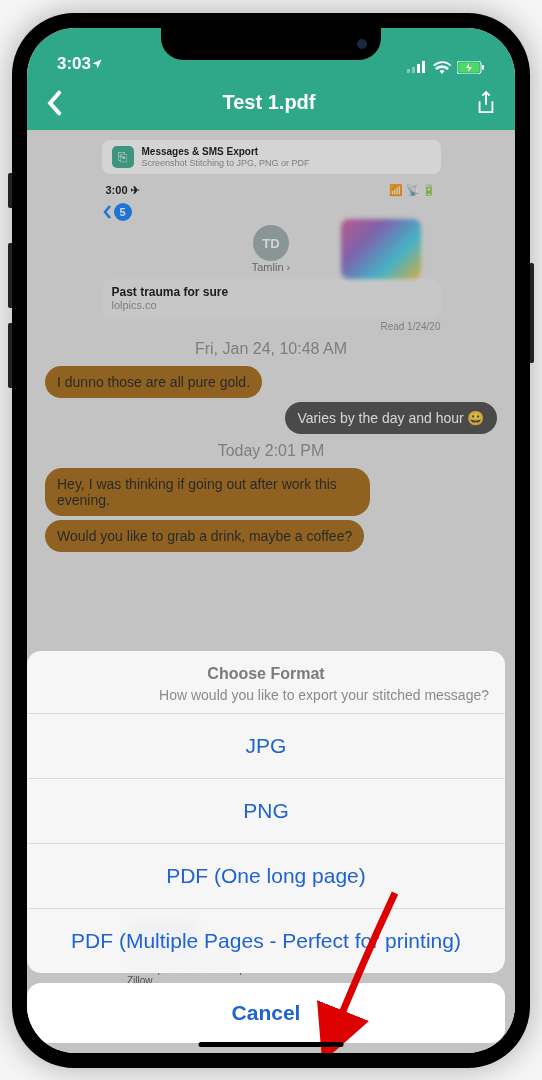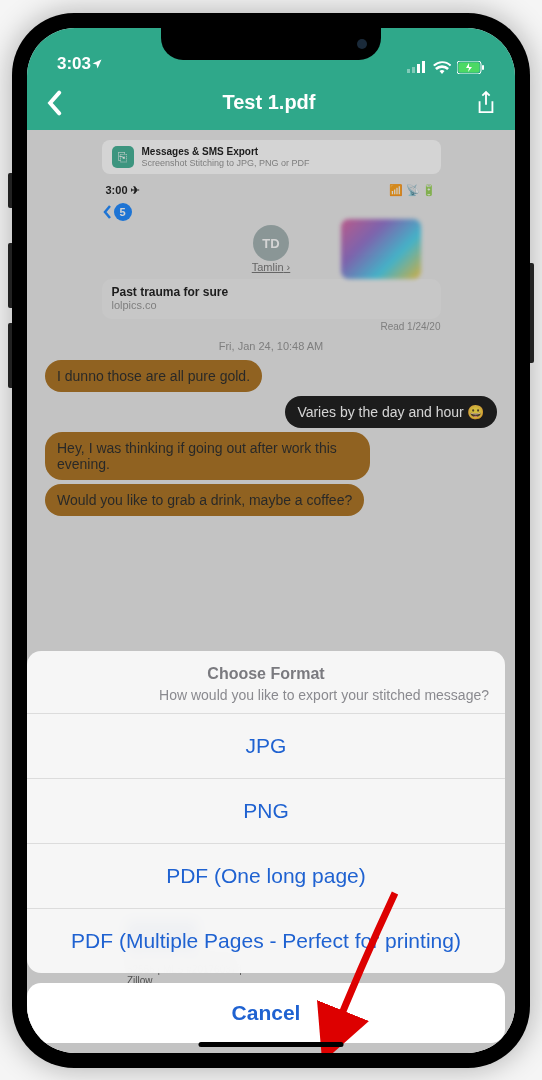--- a/index.html
+++ b/index.html
@@ -80,30 +80,30 @@
     .app-banner {
       background: #fff; border-radius: 8px; padding: 6px 10px; display: flex; gap: 8px; align-items: center;
       width: 75%; margin: 0 auto 8px auto;
     }
     .app-banner .icon { width: 22px; height: 22px; border-radius: 5px; background: #2fa88a; display:flex;align-items:center;justify-content:center;color:#fff;font-size:12px; }
     .app-banner .txt { font-size: 10px; line-height: 1.2; }
     .app-banner .txt .t1 { font-weight: 700; }
     .app-banner .txt .t2 { color: #888; font-size: 9px; }
     .inner-status { width: 75%; margin: 0 auto; display:flex;justify-content:space-between; font-size:11px; font-weight:700; padding: 2px 4px;}
     .inner-back { width: 75%; margin: 4px auto; display:flex; align-items:center; gap:2px; color: #037bff; font-weight:700; font-size:14px;}
-    .contact-head { width:75%; margin:0 auto; text-align:center; font-size:11px; color:#666; position:relative;text-decoration:underline;}
+    .contact-head { width:75%; margin:0 auto; text-align:center; font-size:11px; color:#666; position:relative;}
     .avatar-td { width:36px;height:36px;border-radius:50%;background:#9aa;display:inline-flex;align-items:center;justify-content:center;color:#fff;font-weight:600;font-size:13px; position:relative; z-index:1;}
     .color-blob { position:absolute; right:20px; top:-6px; width:80px; height:60px; border-radius:8px; background: linear-gradient(135deg,#d63384,#6f42c1,#0dcaf0,#ffc107); filter: blur(2px); opacity:0.8;}
     .link-card { width:75%; margin:6px auto 0 auto; background:#eee; border-radius:10px; padding:6px 10px 8px 10px; }
     .link-card .lc1 { font-weight:700; font-size:12px;}
     .link-card .lc2 { color:#888; font-size:11px;}
     .read-label { width:75%; margin:2px auto; text-align:right; color:#888; font-size:10px;}
-    .date-sep { text-align:center; color:#888; font-size:11px; margin:8px 0;}
+    .date-sep { text-align:center; color:#888; font-size:16px; margin:8px 0;}
     .bubble-gray { background:#a16207; color:#111; border-radius:17px; padding:8px 12px; font-size:14px; display:inline-block; max-width:72%;}
-    .bubble-blue { background:#000000; color:#fff; border-radius:17px; padding:8px 12px; font-size:14px; display:inline-block; max-width:72%;}
+    .bubble-blue { background:#404040; color:#fff; border-radius:17px; padding:8px 12px; font-size:14px; display:inline-block; max-width:72%;}
     .row { margin:4px 0; }
     .row.right { text-align:right; }
     .action-sheet {
       position: absolute; left: 0; right: 10px; bottom: 10px; z-index: 5;
     }
     .sheet-group {
       background: rgba(248,248,248,0.96);
       border-radius: 14px; overflow: hidden;
       backdrop-filter: blur(6px);
     }
@@ -206,20 +206,21 @@
           <div><span>Tamlin</span> ›</div>
         </div>
         <div class="link-card">
           <div class="lc1">Past trauma for sure</div>
           <div class="lc2">lolpics.co</div>
         </div>
         <div class="read-label">Read 1/24/20</div>
         <div class="date-sep">Fri, Jan 24, 10:48 AM</div>
         <div class="row"><span class="bubble-gray">I dunno those are all pure gold.</span></div>
         <div class="row right"><span class="bubble-blue">Varies by the day and hour 😀</span></div>
+        <div class="date-sep">Today 2:01 PM</div>
         <div class="row"><span class="bubble-gray">Hey, I was thinking if going out after work this evening.</span></div>
         <div class="row"><span class="bubble-gray">Would you like to grab a drink, maybe a coffee?</span></div>
       </div>
 
       <div class="bottom-listing">
         <div class="listing-img"></div>
         <div>305 S B St, Fairfield, IA</div>
         <div>52556 | MLS #20176037 |</div>
         <div>Zillow</div>
         <div style="color:#999;">zillow.com</div>

